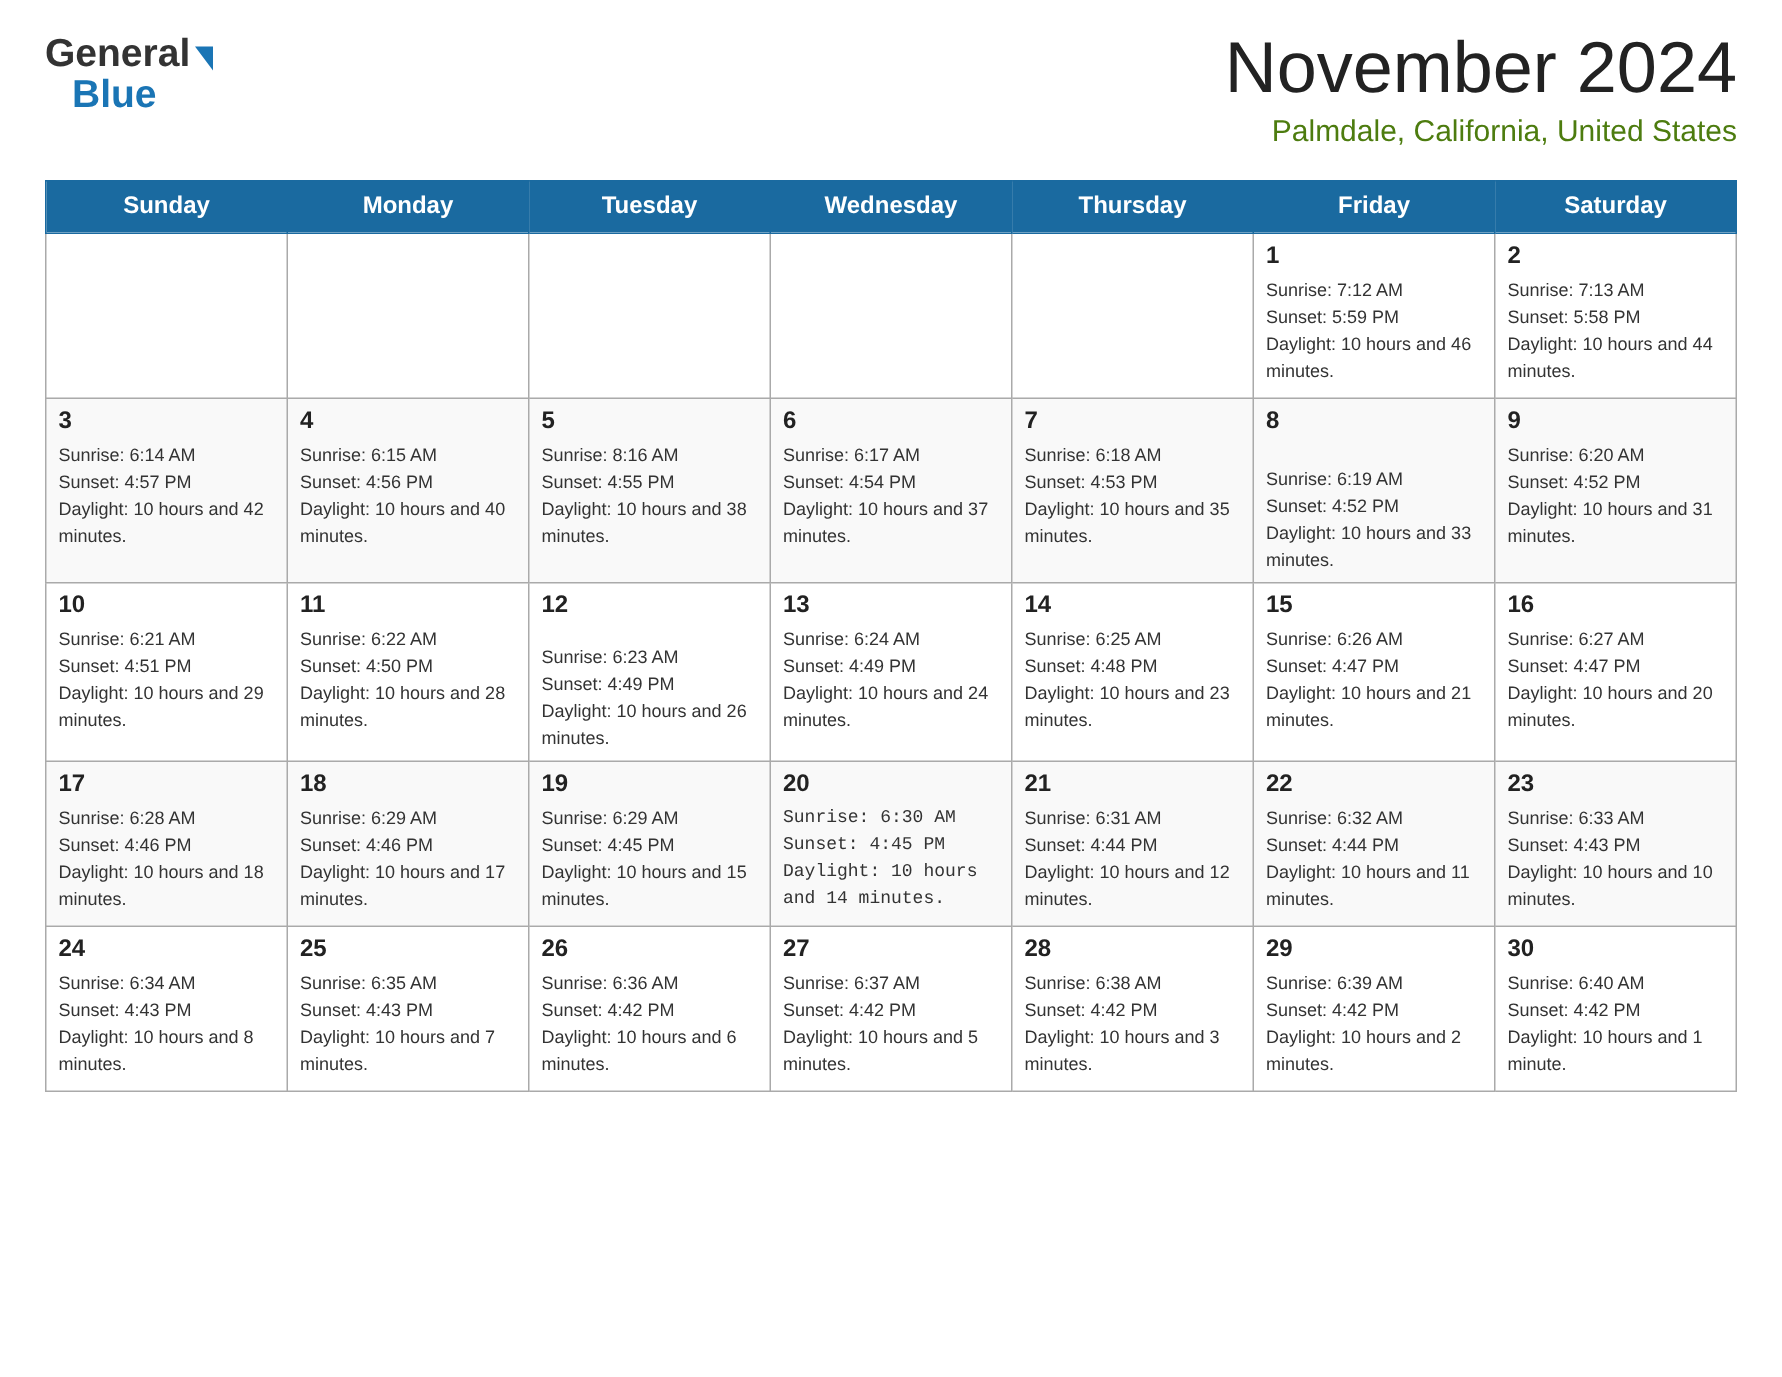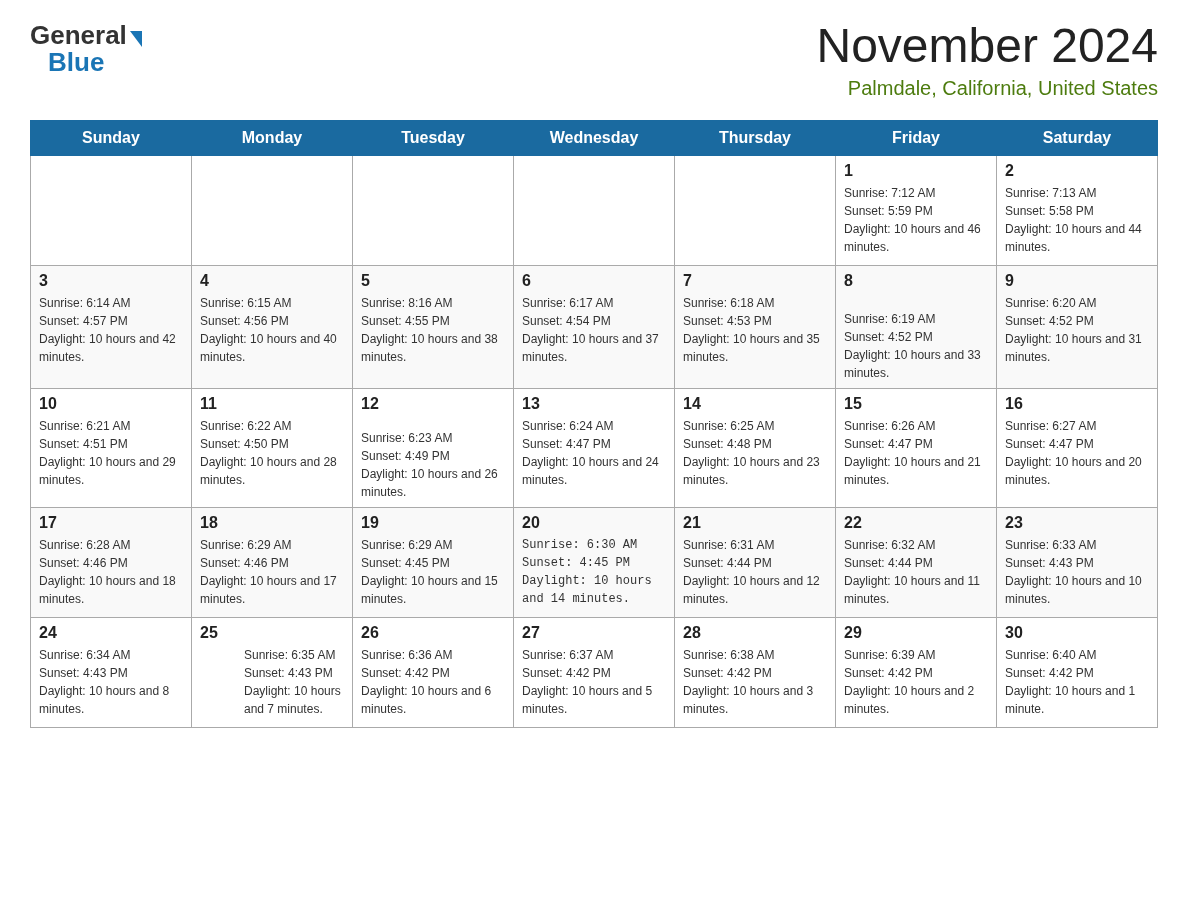--- a/index.html
+++ b/index.html
@@ -190,21 +190,21 @@
         </td>
         <td>
           <span class="day-number">12</span>
           <div class="day-info" style="white-space: pre-line; margin-top: 16px;">Sunrise: 6:23 AM
 Sunset: 4:49 PM
 Daylight: 10 hours and 26 minutes.</div>
         </td>
         <td>
           <span class="day-number">13</span>
           <div class="day-info" style="white-space: pre-line;">Sunrise: 6:24 AM
-Sunset: 4:47 PM
+Sunset: 4:49 PM
 Daylight: 10 hours and 24 minutes.</div>
         </td>
         <td>
           <span class="day-number">14</span>
           <div class="day-info" style="white-space: pre-line;">Sunrise: 6:25 AM
 Sunset: 4:48 PM
 Daylight: 10 hours and 23 minutes.</div>
         </td>
         <td>
           <span class="day-number">15</span>
@@ -265,21 +265,21 @@
       </tr>
       <tr>
         <td>
           <span class="day-number">24</span>
           <div class="day-info" style="white-space: pre-line;">Sunrise: 6:34 AM
 Sunset: 4:43 PM
 Daylight: 10 hours and 8 minutes.</div>
         </td>
         <td>
           <span class="day-number">25</span>
-          <div class="day-info" style="white-space: pre-line; margin-left: 44px;">Sunrise: 6:35 AM
+          <div class="day-info" style="white-space: pre-line;">Sunrise: 6:35 AM
 Sunset: 4:43 PM
 Daylight: 10 hours and 7 minutes.</div>
         </td>
         <td>
           <span class="day-number">26</span>
           <div class="day-info" style="white-space: pre-line;">Sunrise: 6:36 AM
 Sunset: 4:42 PM
 Daylight: 10 hours and 6 minutes.</div>
         </td>
         <td>

